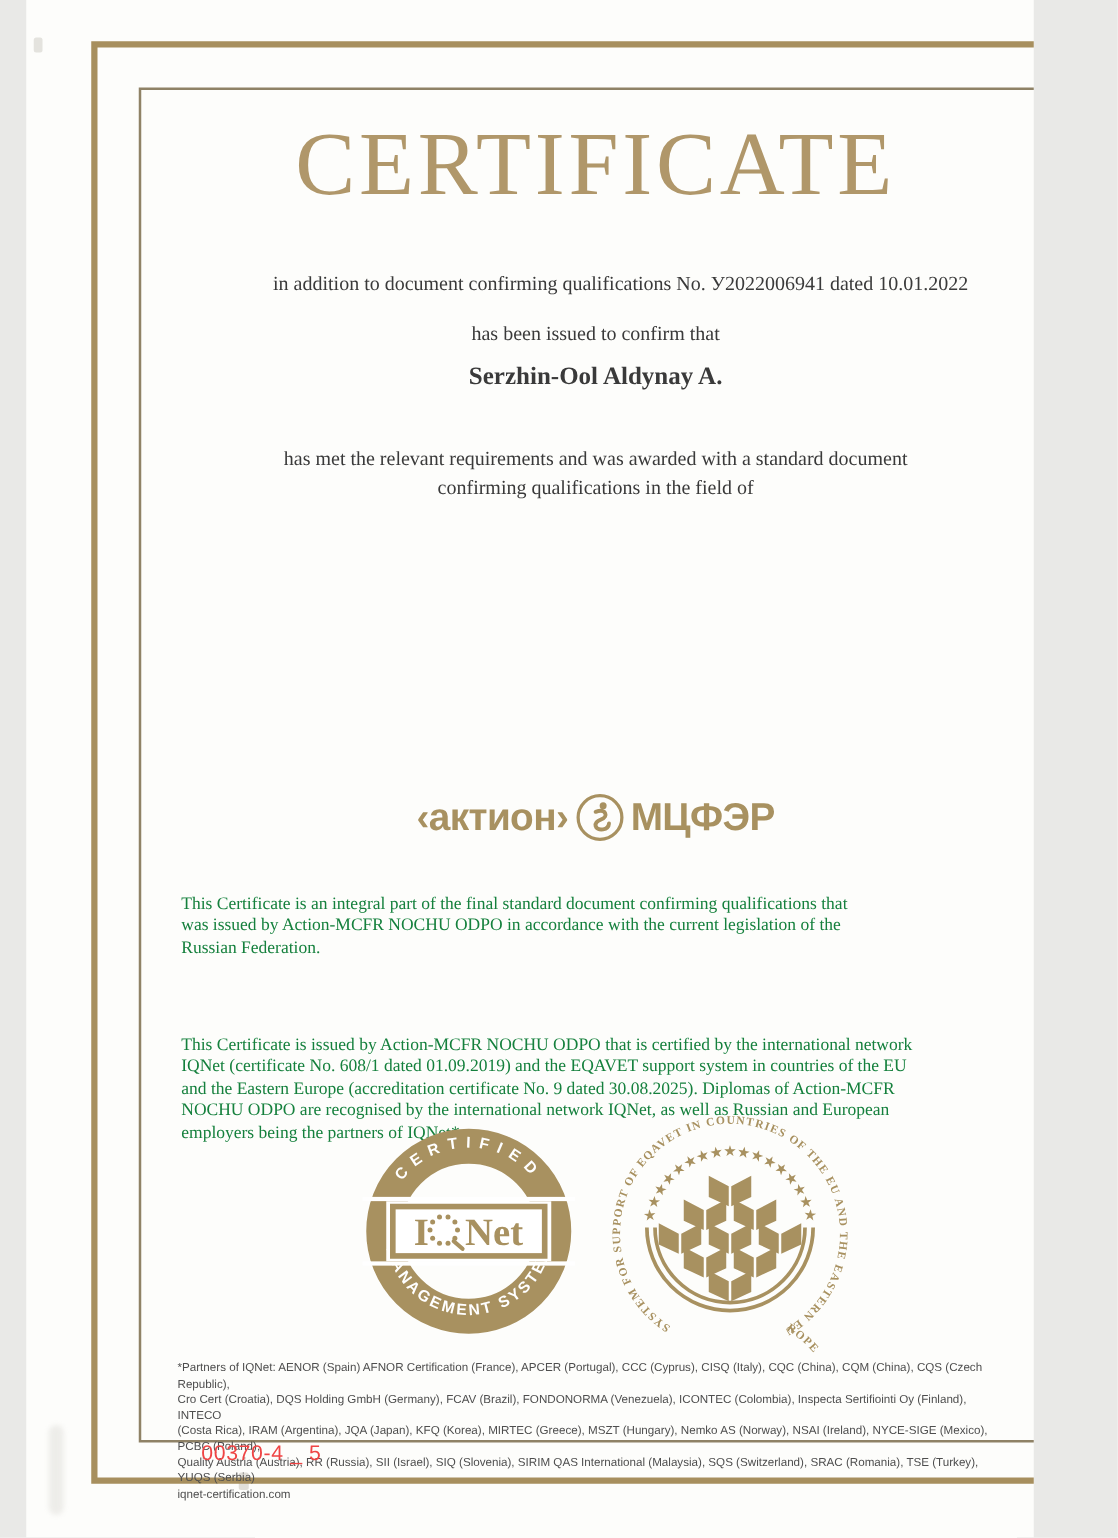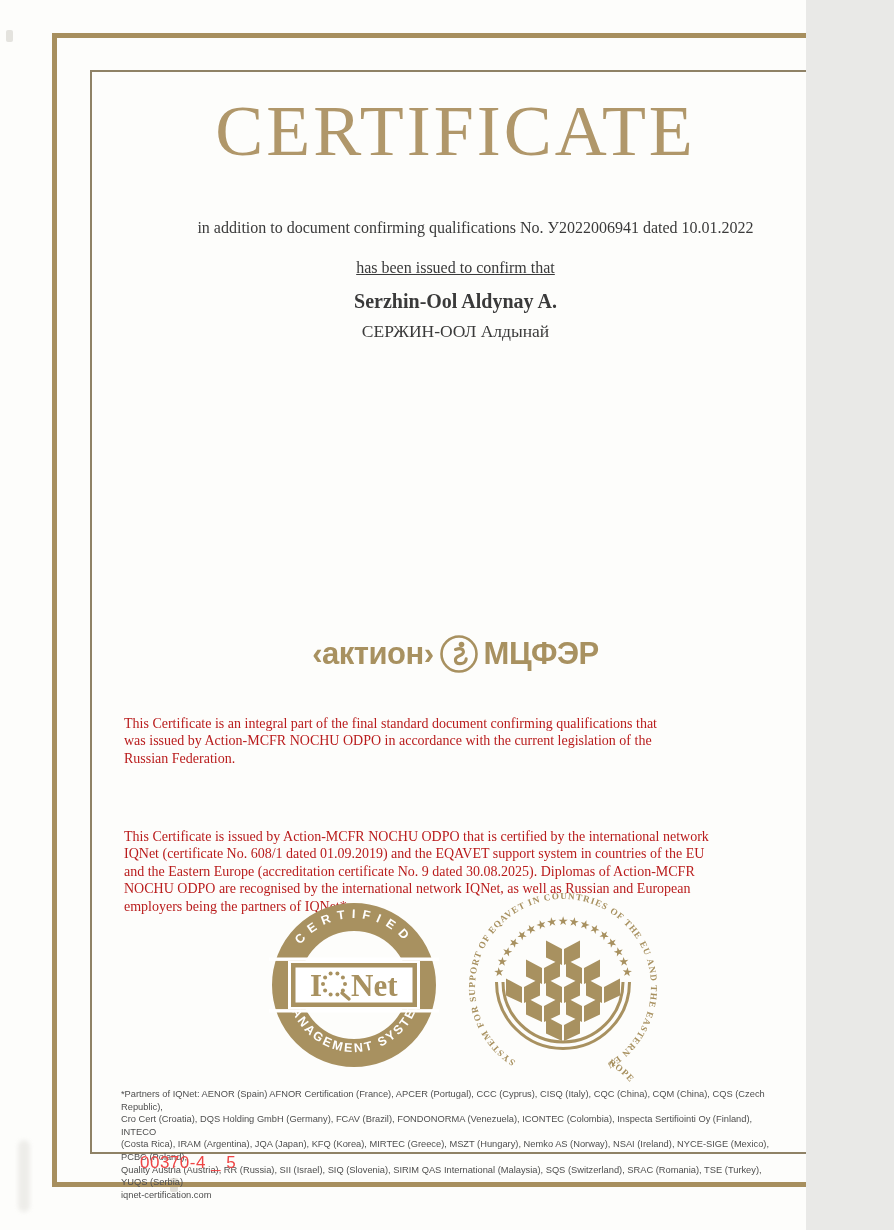--- a/index.html
+++ b/index.html
@@ -1,31 +1,31 @@
 <!DOCTYPE html>
 <html><head>
 <meta charset="utf-8">
 <style>
   html,body{margin:0;padding:0;background:#e9e9e7;}
   .scan{position:relative;width:806px;height:1230px;background:#fdfdfb;overflow:hidden;
-        font-family:"Liberation Serif", serif;color:#3a3a3a;}
+        font-family:"Liberation Serif", serif;color:#3a3a3a;margin-left:21px;}
   .abs{position:absolute;}
   .centered{left:90px;width:731px;text-align:center;}
   .outer-frame{left:52px;top:33px;width:805px;height:1154px;border:5px solid #a78f5e;box-sizing:border-box;}
   .inner-frame{left:90px;top:70px;width:731px;height:1084px;border:2px solid #8f8266;box-sizing:border-box;}
   .cert-title{top:90px;font-size:72px;letter-spacing:3px;color:#b0976a;font-weight:normal;white-space:nowrap;}
   .intro-line{top:219px;font-size:16px;padding-left:20px;}
-  .issued-line{top:259px;font-size:16px;text-decoration:underline;}
+  .issued-line{top:259px;font-size:16px;}
   .name-latin{top:290px;font-size:20px;font-weight:bold;}
   .name-cyr{top:321px;font-size:17.5px;}
   .award-lines{top:356px;font-size:16px;line-height:23px;white-space:pre-line;}
   .course-line{top:422px;font-size:19.5px;}
   .brand-row{left:90px;top:630px;width:731px;height:48px;display:flex;align-items:center;justify-content:center;gap:4px;}
   .brand-word{font-family:"Liberation Sans",sans-serif;font-weight:bold;font-size:31px;color:#a89160;letter-spacing:-0.5px;white-space:nowrap;}
-  .para{left:124px;width:652px;font-size:14px;line-height:17.4px;white-space:pre-line;text-align:left;color:#b91c1c;}
+  .para{left:124px;width:652px;font-size:14px;line-height:17.4px;white-space:pre-line;text-align:left;color:#15803d;}
   .para1{top:715px;}
   .para2{top:828px;}
   .badge{position:absolute;}
   .footnote{top:1088px;left:121px;width:664px;font-family:Liberation Sans, sans-serif;font-size:9.3px;line-height:12.6px;white-space:pre-line;color:#4e4e4e;text-align:left;}
   .doc-number{top:1153px;left:140px;font-family:"Liberation Sans",sans-serif;font-size:17px;color:#ef4444;letter-spacing:0.5px;}
   .artifact{position:absolute;pointer-events:none;}
   .edge-line{left:864px;top:30px;width:3px;height:1165px;background:#d6d1c6;opacity:.55;}
   .smudge{left:18px;top:1140px;width:12px;height:72px;background:#b9b6ae;opacity:.22;border-radius:6px;filter:blur(2px);}
   .speck{left:6px;top:30px;width:7px;height:12px;background:#b4b1a8;opacity:.35;border-radius:2px;}
   .speck2{left:170px;top:1178px;width:8px;height:14px;background:#c6c2b8;opacity:.5;border-radius:2px;}
@@ -47,21 +47,22 @@
   <div class="artifact speck"></div>
   <div class="artifact speck2"></div>
 
   <div class="abs outer-frame"></div>
   <div class="abs inner-frame"></div>
 
   <div class="abs centered cert-title">CERTIFICATE</div>
   <div class="abs centered intro-line">in addition to document confirming qualifications No. У2022006941 dated 10.01.2022</div>
   <div class="abs centered issued-line">has been issued to confirm that</div>
   <div class="abs centered name-latin">Serzhin-Ool Aldynay A.</div>
-  <div class="abs centered name-cyr">СЕРЖИН-ООЛ Алдынай</div>
+  <div class="abs centered award-lines">has met the relevant requirements and was awarded with a standard document
+confirming qualifications in the field of</div>
 
   <div class="abs brand-row">
     <span class="brand-word">‹актион›</span>
     <span style="display:inline-block;width:42px;height:42px;">
       <svg width="42" height="42" viewBox="-21 -21 42 42">
         <circle cx="0" cy="0" r="17.5" fill="none" stroke="#a89160" stroke-width="2.6"></circle>
         <circle cx="2.5" cy="-9.5" r="2.8" fill="#a89160"></circle>
         <path d="M -3.5,-4.5 C 5,-7.5 7,-0.5 1,1.5 C -6,4 -4.5,10.5 2.5,9.5 C 5.5,9 7,7 7.2,4.8" fill="none" stroke="#a89160" stroke-width="3.1" stroke-linecap="round"></path>
       </svg>
     </span>

